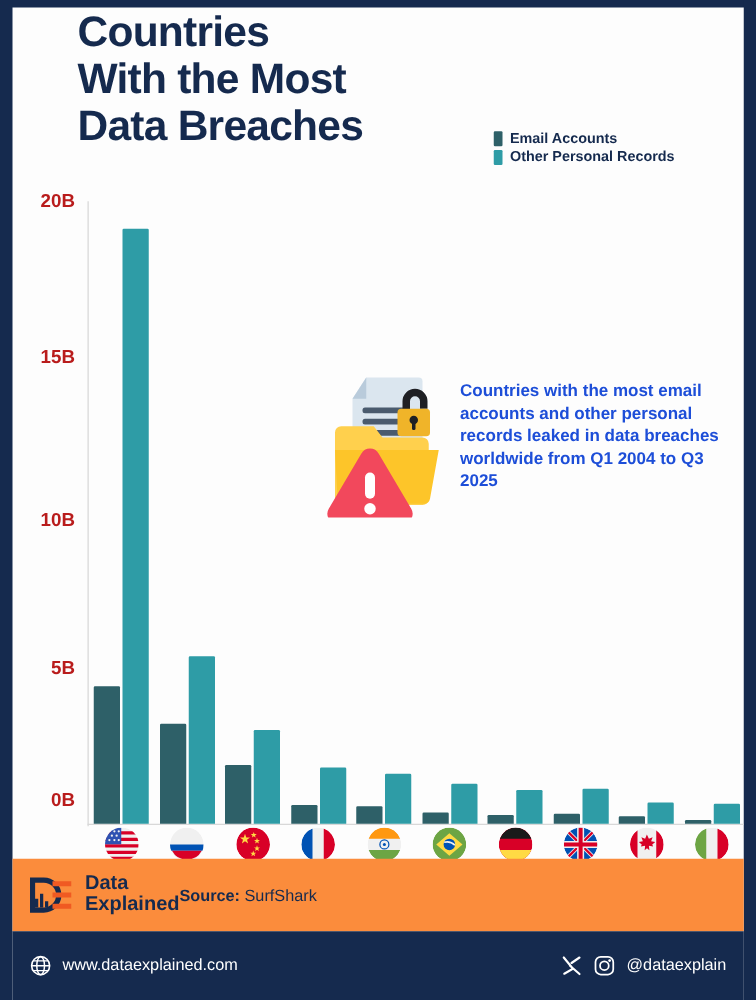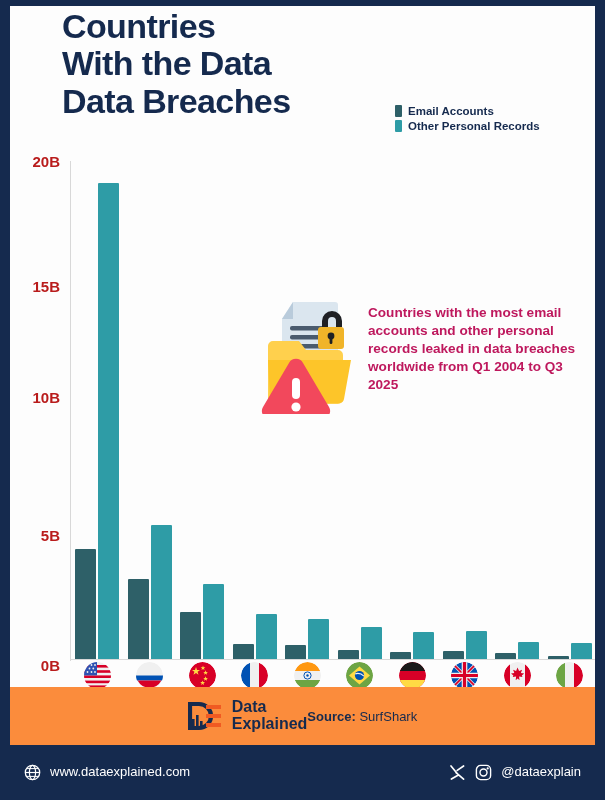--- a/index.html
+++ b/index.html
@@ -150,33 +150,33 @@
     display: flex;
     align-items: flex-start;
     gap: 8px;
   }
   #annot-icon { width: 105px; height: 120px; flex: none; }
   #annot-text {
     width: 215px;
     font-size: 13.6px;
     font-weight: bold;
     line-height: 1.33;
-    color: #be185d;
+    color: #1d4ed8;
     padding-top: 10px;
   }
 
   
   #footer-orange {
     position: absolute;
     left: -10px; right: -10px; bottom: 55px;
     height: 58px;
     background: #fb8c3c;
     display: flex;
     align-items: center;
-    justify-content: center;
+    justify-content: flex-start;
     padding: 0 24px;
   }
   #brand { display: flex; align-items: center; gap: 10px; }
   #brand-mark { width: 34px; height: 30px; flex: none; }
   #brand-text {
     font-size: 16px;
     font-weight: bold;
     line-height: 1.05;
     color: #152a4e;
   }
@@ -206,41 +206,41 @@
   .mini-icon { width: 17px; height: 17px; flex: none; }
 </style>
 </head>
 <body>
 
 <div id="poster">
 
   <div id="header">
     <div id="title">
       <span class="tline">Countries</span>
-      <span class="tline">With the Data</span>
+      <span class="tline">With the Most</span>
       <span class="tline">Data Breaches</span>
     </div>
 
     <div id="legend">
       <div class="legend-row">
         <span class="legend-swatch" style="background:#2e6068"></span>
         <span>Email Accounts</span>
       </div>
       <div class="legend-row">
         <span class="legend-swatch" style="background:#2e9ca6"></span>
         <span>Other Personal Records</span>
       </div>
     </div>
   </div>
 
   <div id="plot">
     <div id="yaxis-labels">
-        <div class="ytick" style="top: 511px;">0B</div>
+        <div class="ytick" style="top: 486px;">0B</div>
         <div class="ytick" style="top: 380.5px;">5B</div>
-        <div class="ytick" style="top: 243px;">10B</div>
+        <div class="ytick" style="top: 262px;">10B</div>
         <div class="ytick" style="top: 131.5px;">15B</div>
         <div class="ytick" style="top: 7px;">20B</div>
       </div>
     <div id="axis-line"></div>
     <div id="baseline"></div>
     <div id="bars">
         <div class="group">
           <div class="bar email" title="U.S. — Email Accounts: 4.4B" style="height: 109.56px; background: rgb(46, 96, 104);"></div>
           <div class="bar other" title="U.S. — Other Personal Records: 19.1B" style="height: 475.59px; background: rgb(46, 156, 166);"></div>
         </div>

